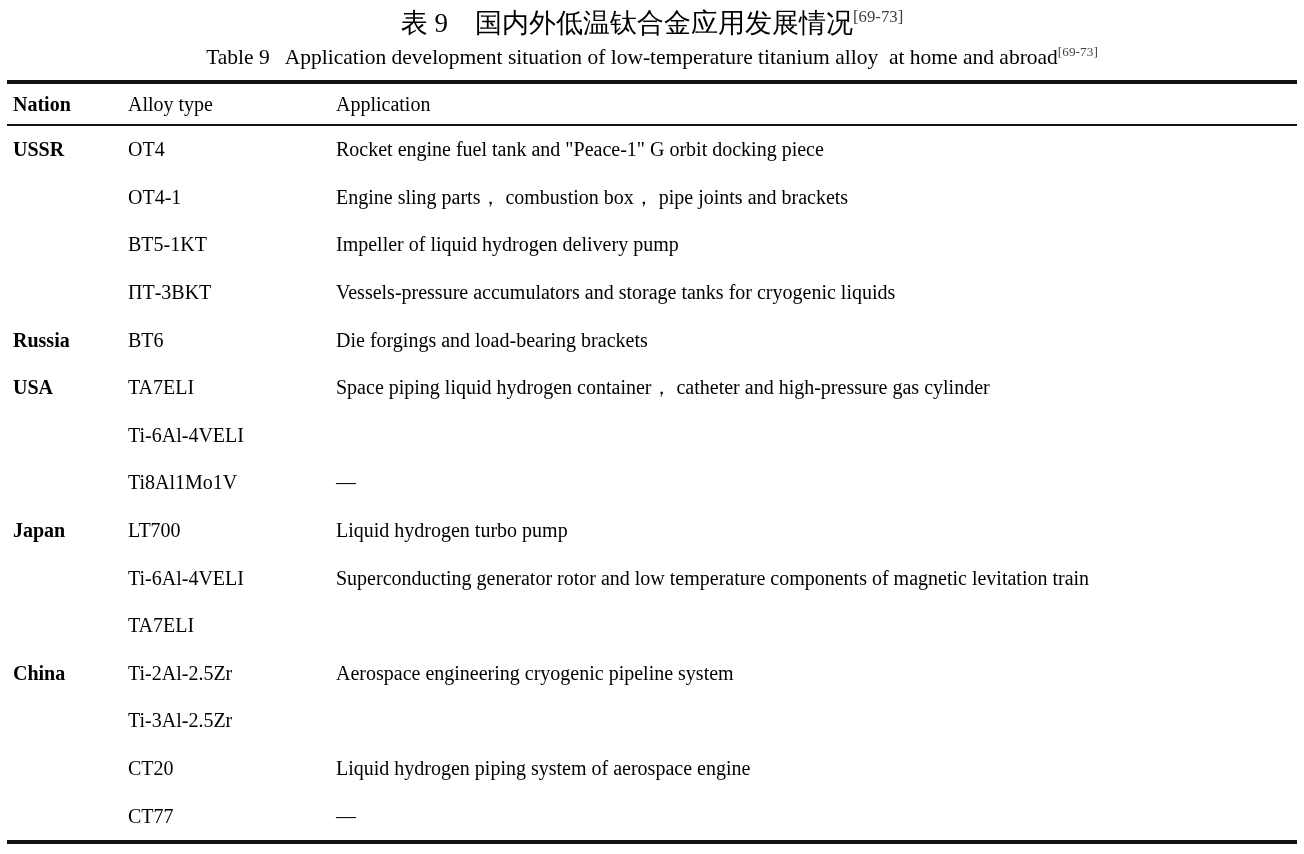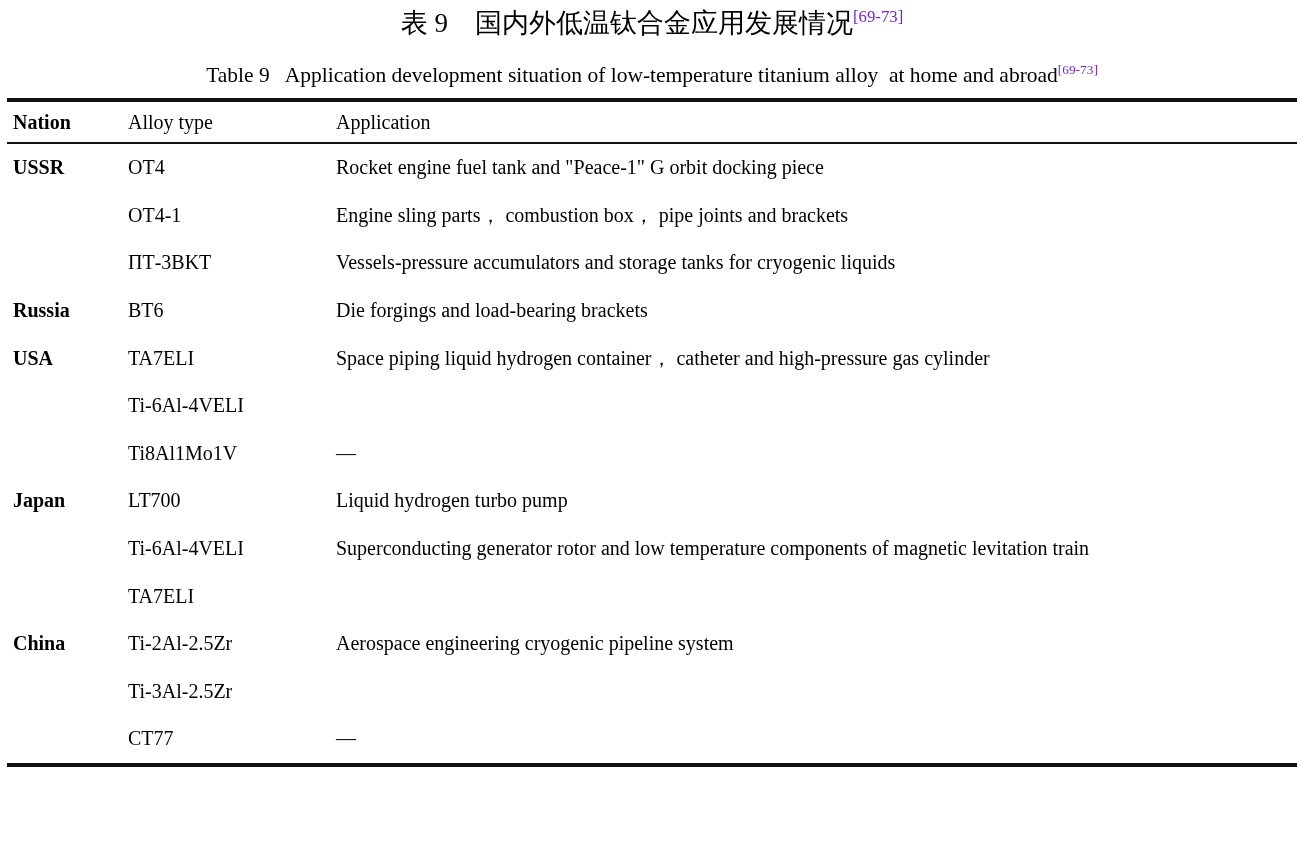--- a/index.html
+++ b/index.html
@@ -18,31 +18,31 @@
     height: 854px;
   }
   .title-zh {
     margin-top: 7px;
     text-align: center;
     font-size: 27px;
     line-height: 33px;
     white-space: pre-wrap;
   }
   .title-en {
-    margin-top: 20px;
+    margin-top: 2px;
     text-align: center;
     font-size: 21.5px;
     line-height: 30px;
     white-space: pre-wrap;
   }
   sup.ref {
     font-size: 0.62em;
     vertical-align: super;
     line-height: 0;
-    color: #6d28d9;
+    color: #404040;
     text-align: center;
   }
   table.data {
     margin: 8px 7px 0 7px;
     width: 1290px;
     border-collapse: collapse;
     table-layout: fixed;
     border-top: 4px solid #111111;
     border-bottom: 4px solid #111111;
     font-size: 20px;
@@ -94,20 +94,25 @@
     <td>OT4</td>
     <td>Rocket engine fuel tank and "Peace-1" G orbit docking piece</td>
   </tr>
         <tr>
     <td class="nation"></td>
     <td>OT4-1</td>
     <td>Engine sling parts， combustion box， pipe joints and brackets</td>
   </tr>
         <tr>
     <td class="nation"></td>
+    <td>BT5-1KT</td>
+    <td>Impeller of liquid hydrogen delivery pump</td>
+  </tr>
+        <tr>
+    <td class="nation"></td>
     <td>ПТ-3BKT</td>
     <td>Vessels-pressure accumulators and storage tanks for cryogenic liquids</td>
   </tr>
         <tr>
     <td class="nation">Russia</td>
     <td>BT6</td>
     <td>Die forgings and load-bearing brackets</td>
   </tr>
         <tr>
     <td class="nation">USA</td>
@@ -144,19 +149,24 @@
     <td>Ti-2Al-2.5Zr</td>
     <td>Aerospace engineering cryogenic pipeline system</td>
   </tr>
         <tr>
     <td class="nation"></td>
     <td>Ti-3Al-2.5Zr</td>
     <td></td>
   </tr>
         <tr>
     <td class="nation"></td>
+    <td>CT20</td>
+    <td>Liquid hydrogen piping system of aerospace engine</td>
+  </tr>
+        <tr>
+    <td class="nation"></td>
     <td>CT77</td>
     <td>—</td>
   </tr>
       </tbody>
   </table>
 
 </div>
 
 </body></html>

